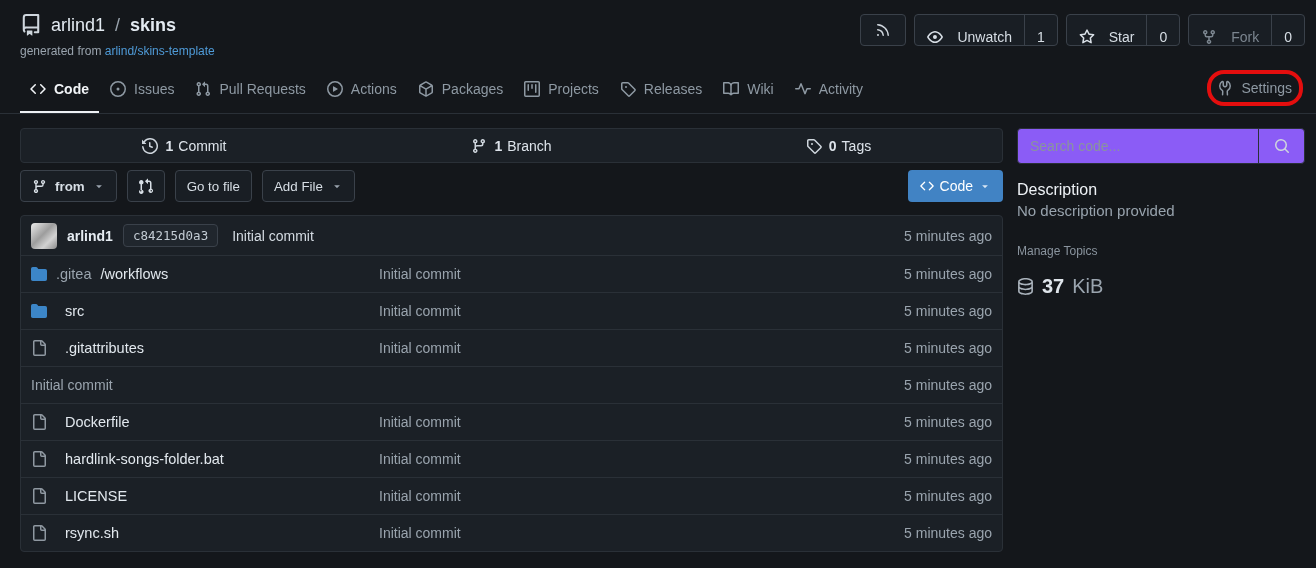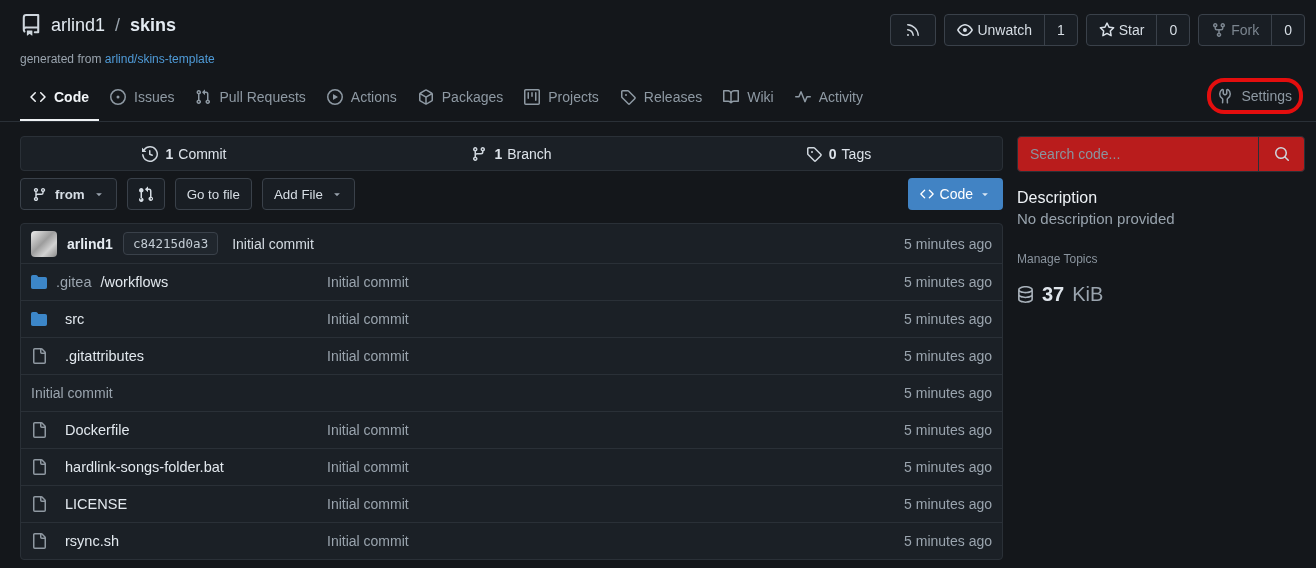--- a/index.html
+++ b/index.html
@@ -23,25 +23,25 @@
   svg{display:block;flex:none}
   a{text-decoration:none;color:inherit}
 
   
   .repo-header{display:flex;justify-content:space-between;align-items:flex-start;padding:14px 11px 0 20px}
   .title-row{display:flex;align-items:center;gap:9px;font-size:18px;color:#e3eaf1}
   .title-row .sep{color:var(--muted);margin:0 1px}
   .title-row .owner{font-weight:400}
   .title-row .name{font-weight:700}
   .repo-icon{color:#cfd6dd}
-  .gen-row{margin-top:16px;font-size:12px;color:var(--muted)}
+  .gen-row{margin-top:8px;font-size:12px;color:var(--muted)}
   .gen-row a{color:var(--link)}
   .rh-actions{display:flex;gap:8px;margin-top:0}
   .btn-group{display:flex;align-items:stretch;height:32px;border:1px solid var(--border);border-radius:4px;background:var(--btn);overflow:hidden}
-  .btn-group .seg{display:flex;align-items:center;gap:4px;padding:0 12px;color:var(--text);cursor:pointer}
+  .btn-group .seg{display:flex;align-items:flex-end;gap:14px;padding:0 12px;color:var(--text);cursor:pointer}
   .btn-group .seg.count{border-left:1px solid var(--border);padding:0 12px}
   .btn-group .seg.dimmed{color:var(--dim)}
   .icon-btn{width:46px;height:32px;border:1px solid var(--border);border-radius:4px;background:var(--btn);display:flex;align-items:center;justify-content:center;color:#cfd6dd;cursor:pointer}
 
   
   .tabbar{display:flex;align-items:stretch;height:47px;margin-top:9px;padding:0 11px 0 20px;border-bottom:1px solid var(--border-soft);position:relative}
   .tab{display:flex;align-items:center;gap:8px;padding:0 10px;margin-right:1px;color:#8e99a3;font-size:14px;border-bottom:2px solid transparent;cursor:pointer}
   .tab.active{color:var(--bright);font-weight:700;border-bottom-color:#eef1f4}
   .settings-annotation{margin-left:auto;align-self:center;border:4px solid var(--red);border-radius:17px;padding:6px 2px;margin-top:-4px;margin-right:2px}
   .settings-annotation .tab{border-bottom:none;padding:0 4px;height:auto}
@@ -66,30 +66,30 @@
 
   
   .file-table{margin-top:13px;border:1px solid var(--border-soft);border-radius:4px;background:var(--panel);overflow:hidden}
   .commit-row{display:flex;align-items:center;height:39px;padding:0 10px;gap:10px}
   .avatar{width:26px;height:26px;border-radius:4px;background:linear-gradient(135deg,#ececec 0%,#9d9d9d 45%,#d2d2d2 70%,#8a8a8a 100%);flex:none}
   .commit-row .author{font-weight:700;color:#e6ecf2}
   .sha-chip{font-family:"DejaVu Sans Mono",monospace;font-size:12.5px;color:#c3ccd4;background:#20262d;border:1px solid #3a414a;border-radius:4px;padding:3px 9px;cursor:pointer}
   .commit-row .msg{color:#d4dbe2;margin-left:4px;cursor:pointer}
   .row-time{margin-left:auto;color:var(--muted)}
   .file-row{display:flex;align-items:center;height:37px;padding:0 10px;border-top:1px solid var(--border-soft)}
-  .fname{width:296px;flex:none;display:flex;align-items:flex-end;gap:9px;font-size:14.5px}
+  .fname{width:348px;flex:none;display:flex;align-items:flex-end;gap:9px;font-size:14.5px}
   .fname .pfx{color:var(--muted)}
   .fname .nm{color:#e2e8ee;cursor:pointer}
   .icon-folder{color:var(--folder)}
   .icon-file{color:#8f98a1}
   .fmsg{color:var(--muted);cursor:pointer}
 
   
   .sidebar{width:288px;flex:none}
-  .search-box{display:flex;height:36px;border:1px solid var(--border-soft);border-radius:4px;background:#b91c1c;overflow:hidden}
+  .search-box{display:flex;height:36px;border:1px solid var(--border-soft);border-radius:4px;background:#8b5cf6;overflow:hidden}
   .search-box input{flex:1;background:transparent;border:none;outline:none;color:var(--text);font-family:"Liberation Sans",sans-serif;font-size:14px;padding:0 12px}
   .search-box input::placeholder{color:#8a949e}
   .search-btn{width:46px;border:none;border-left:1px solid var(--border-soft);background:transparent;display:flex;align-items:center;justify-content:center;color:#cfd6dd;cursor:pointer}
   .desc-title{margin-top:17px;font-size:16px;font-weight:400;color:#eef2f6}
   .desc-empty{margin-top:3px;font-size:15px;color:#98a3ad}
   .manage-topics{display:block;margin-top:25px;font-size:12px;color:#8a949e;cursor:pointer}
   .size-row{margin-top:17px;display:flex;align-items:center;gap:8px;color:var(--muted);font-size:20px}
   .size-row .val{font-weight:700;color:#dfe5eb}
   .size-row svg{color:#aab3bc}
 </style>

